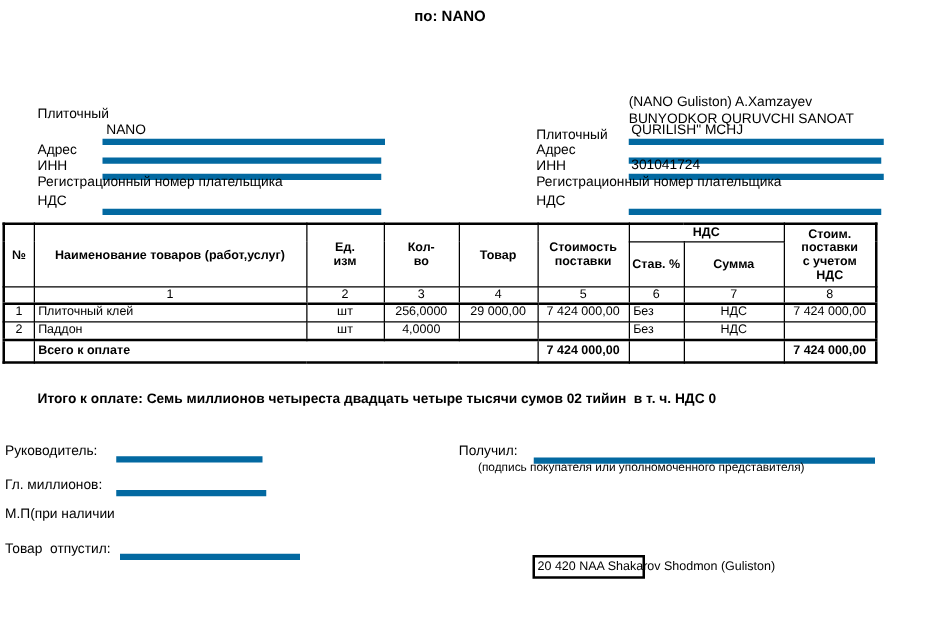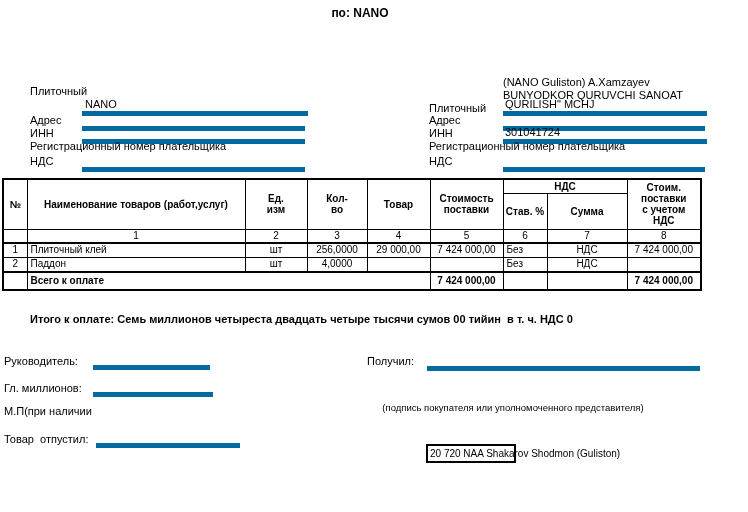--- a/index.html
+++ b/index.html
@@ -130,33 +130,33 @@
       <td></td>
       <td colspan="4">Всего к оплате</td>
       <td class="r">7 424 000,00</td>
       <td></td>
       <td></td>
       <td class="r">7 424 000,00</td>
     </tr>
   </tbody>
     </table>
 
-  <div class="abs t11 b keepsp" style="left:30px;top:313px;">Итого к оплате: Семь миллионов четыреста двадцать четыре тысячи сумов 00 тийин  в т. ч. НДС 0</div>
+  <div class="abs t11 b keepsp" style="left:30px;top:313px;">Итого к оплате: Семь миллионов четыреста двадцать четыре тысячи сумов 02 тийин  в т. ч. НДС 0</div>
 
   <div class="abs t11" style="left:4px;top:355px;">Руководитель:</div>
   <div class="abs ul" style="left:93px;top:352px;width:117px;height:13px;"></div>
 
   <div class="abs t11" style="left:367px;top:355px;">Получил:</div>
   <div class="abs ul" style="left:427px;top:353px;width:273px;height:13px;"></div>
-  <div class="abs t95" style="left:377px;top:369px;width:272px;text-align:center;margin-top:33px;">(подпись покупателя или уполномоченного представителя)</div>
+  <div class="abs t95" style="left:377px;top:369px;width:272px;text-align:center;">(подпись покупателя или уполномоченного представителя)</div>
 
   <div class="abs t11" style="left:4px;top:382px;">Гл. миллионов:</div>
   <div class="abs ul" style="left:93px;top:379px;width:120px;height:13px;"></div>
 
   <div class="abs t11" style="left:4px;top:405px;">М.П(при наличии</div>
 
   <div class="abs t11 keepsp" style="left:4px;top:433px;">Товар  отпустил:</div>
   <div class="abs ul" style="left:96px;top:430px;width:144px;height:13px;"></div>
 
-  <div class="abs t10" style="left:430px;top:448px;">20 720 NAA Shakarov Shodmon (Guliston)</div>
+  <div class="abs t10" style="left:430px;top:448px;">20 420 NAA Shakarov Shodmon (Guliston)</div>
   <div class="abs sel-box" style="left:426px;top:444px;width:86px;height:15px;"></div>
 
 </div>
 
 </body></html>

